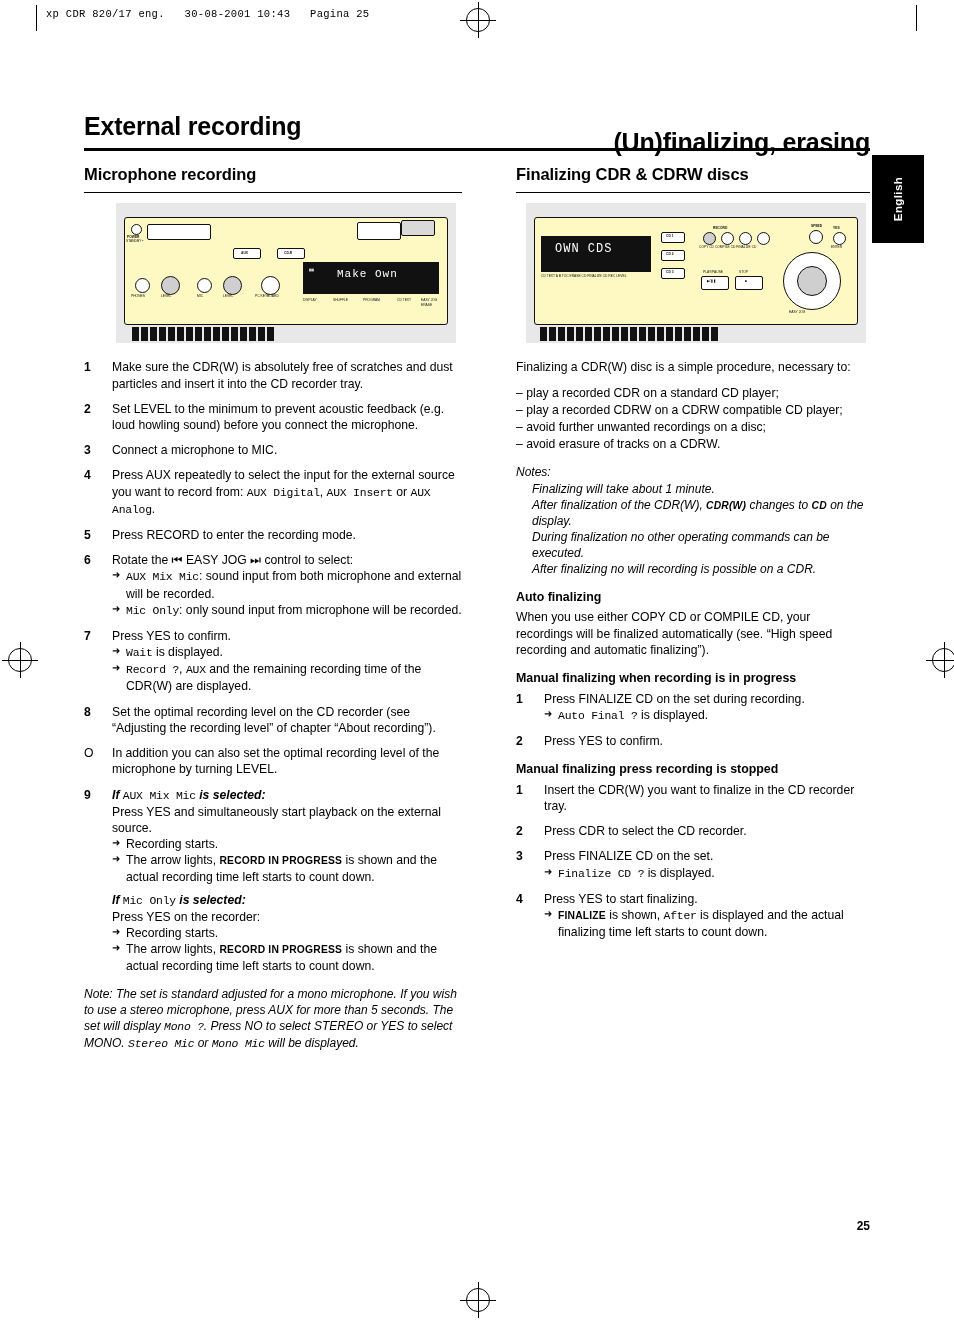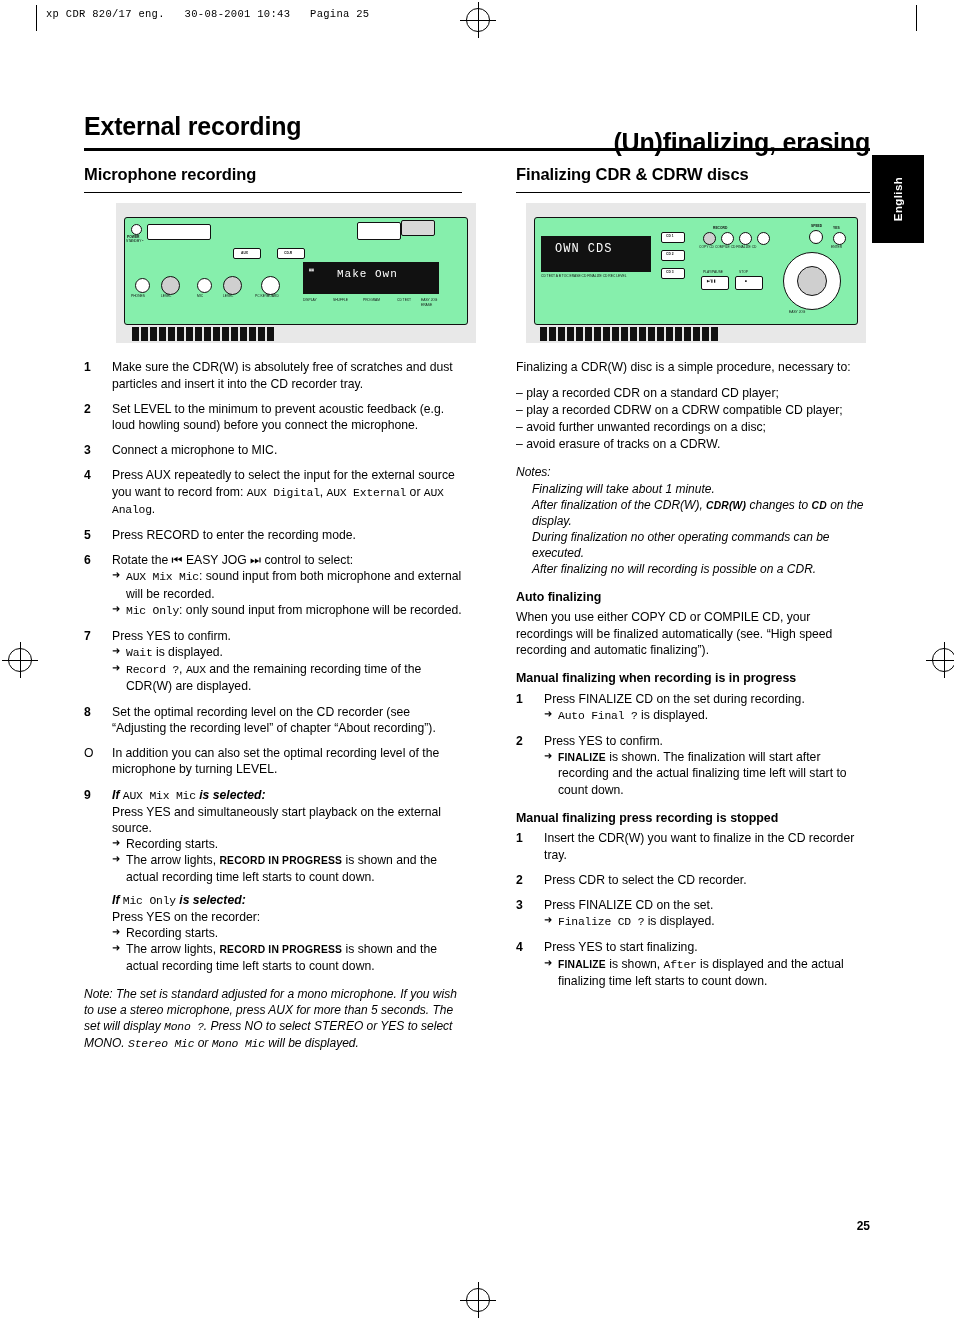--- a/index.html
+++ b/index.html
@@ -37,23 +37,23 @@
   .col.left{left:84px;width:378px;}
   .col.right{left:516px;width:354px;}
 
   .sub{font-size:16.5px;font-weight:bold;letter-spacing:-0.1px;margin:0 0 6px 0;}
   .sub-rule{height:1.4px;background:#000;margin:0 0 10px 0;}
   .sub-rule.w1{width:378px;}
   .sub-rule.w2{width:354px;}
 
   
   .dev{background:#e8e8e8;position:relative;overflow:hidden;}
-  .dev1{width:340px;height:140px;margin:4px 0 16px 32px;padding-left:20px;}
+  .dev1{width:340px;height:140px;margin:4px 0 16px 32px;}
   .dev2{width:340px;height:140px;margin:4px 0 16px 10px;}
-  .dev-body{position:absolute;left:8px;top:14px;right:8px;bottom:18px;background:#86efac;border:1.4px solid #111;border-radius:3px;}
+  .dev-body{position:absolute;left:8px;top:14px;right:8px;bottom:18px;background:#fef9c3;border:1.4px solid #111;border-radius:3px;}
   .lcd{position:absolute;background:#111;}
   .lcd-txt{position:absolute;color:#fff;font-family:"Liberation Mono",monospace;}
   .knob{position:absolute;border:1.5px solid #111;border-radius:50%;background:#fff;}
   .knob.filled{background:#cfcfcf;}
   .btn{position:absolute;border:1px solid #111;background:#fff;border-radius:2px;}
   .mlabel{position:absolute;font-size:3.3px;font-family:"Liberation Sans",sans-serif;color:#111;white-space:nowrap;}
   .mlabel.b{font-weight:bold;}
   .grille{position:absolute;display:flex;gap:2px;}
   .grille i{display:block;width:7px;height:14px;background:#111;}
 
@@ -167,21 +167,21 @@
         <li>
           <span class="n">2</span>
           <div class=""><span>Set LEVEL to the minimum to prevent acoustic feedback (e.g. loud howling sound) before you connect the microphone.</span></div>
         </li>
         <li>
           <span class="n">3</span>
           <div class=""><span>Connect a microphone to MIC.</span></div>
         </li>
         <li>
           <span class="n">4</span>
-          <div class=""><span>Press AUX repeatedly to select the input for the external source you want to record from: </span><span class="mono">AUX Digital</span><span>, </span><span class="mono">AUX External</span><span> or </span><span class="mono">AUX Analog</span><span>.</span></div>
+          <div class=""><span>Press AUX repeatedly to select the input for the external source you want to record from: </span><span class="mono">AUX Digital</span><span>, </span><span class="mono">AUX Insert</span><span> or </span><span class="mono">AUX Analog</span><span>.</span></div>
         </li>
         <li>
           <span class="n">5</span>
           <div class=""><span>Press RECORD to enter the recording mode.</span></div>
         </li>
         <li>
           <span class="n">6</span>
           <div class=""><span>Rotate the ⏮ EASY JOG ⏭ control to select:</span></div>
           <div class="arrow"><span class="mono">AUX Mix Mic</span><span>: sound input from both microphone and external will be recorded.</span></div>
           <div class="arrow"><span class="mono">Mic Only</span><span>: only sound input from microphone will be recorded.</span></div>
@@ -307,21 +307,20 @@
     <h4 class="h4">Manual finalizing when recording is in progress</h4>
     <ol class="steps" id="right-steps-progress">
         <li>
           <span class="n">1</span>
           <div class=""><span>Press FINALIZE CD on the set during recording.</span></div>
           <div class="arrow"><span class="mono">Auto Final ?</span><span> is displayed.</span></div>
         </li>
         <li>
           <span class="n">2</span>
           <div class=""><span>Press YES to confirm.</span></div>
-          <div class="arrow"><span class="sc">FINALIZE</span><span> is shown. The finalization will start after recording and the actual finalizing time left will start to count down.</span></div>
         </li>
       </ol>
 
     <h4 class="h4">Manual finalizing press recording is stopped</h4>
     <ol class="steps" id="right-steps-stopped">
         <li>
           <span class="n">1</span>
           <div class=""><span>Insert the CDR(W) you want to finalize in the CD recorder tray.</span></div>
         </li>
         <li>

